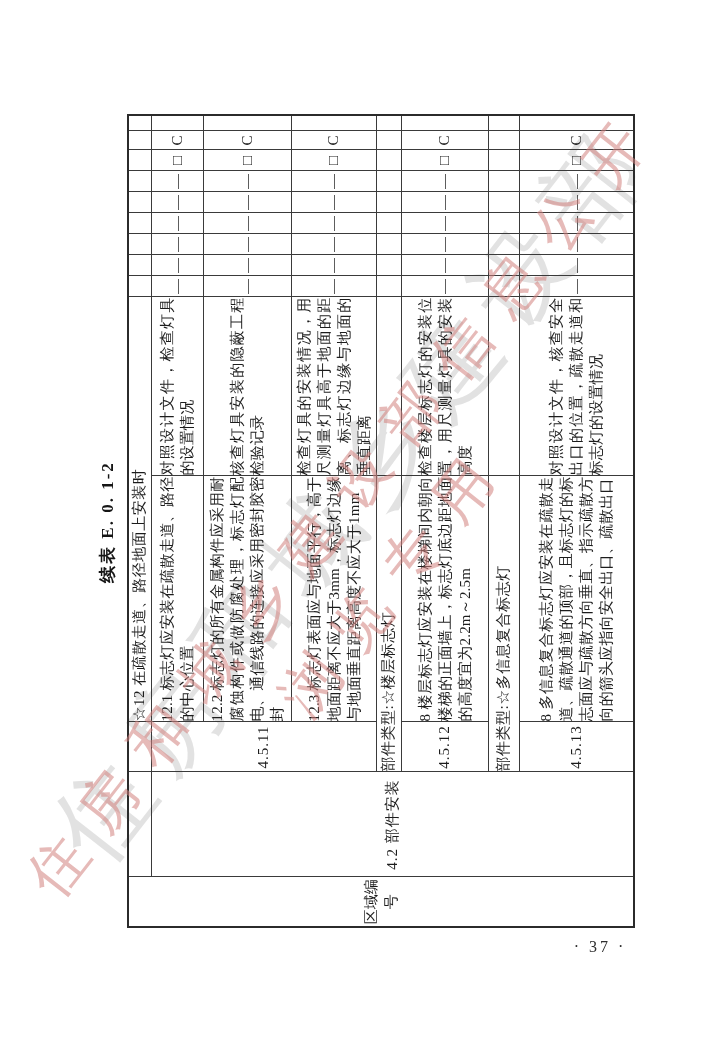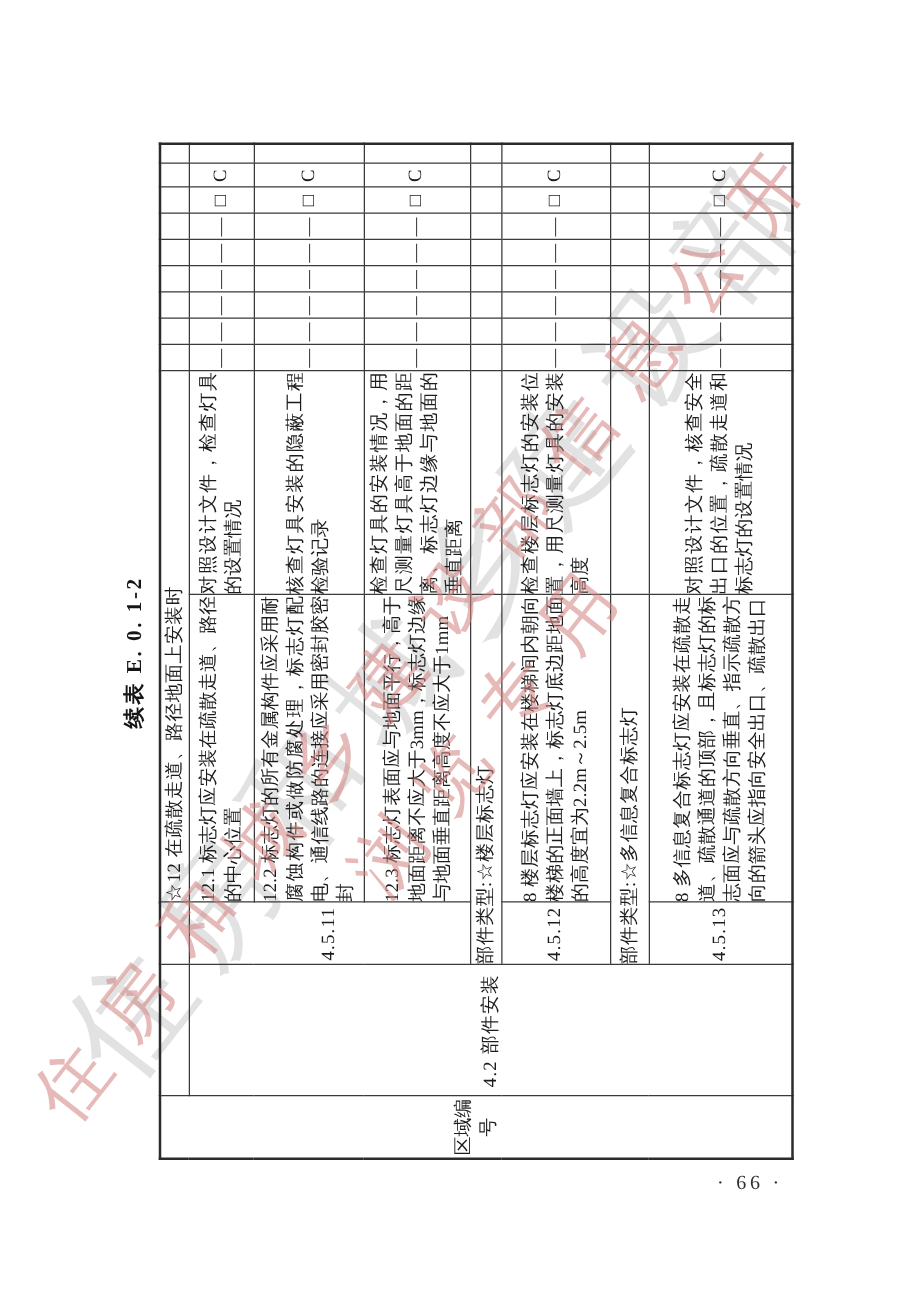--- a/index.html
+++ b/index.html
@@ -205,14 +205,14 @@
         <td class="c-grade">C</td>
         <td></td>
       </tr>
     </tbody>
       </table>
   </div>
 
   <div class="wm wm-pink1" style="color:#d2827f;">住房和城乡建设部信息公开</div>
   <div class="wm wm-pink2" style="color:#d2827f;">浏览专用</div>
 
-  <div class="page-number">· 66 ·</div>
+  <div class="page-number">· 37 ·</div>
 </div>
 
 </body></html>

